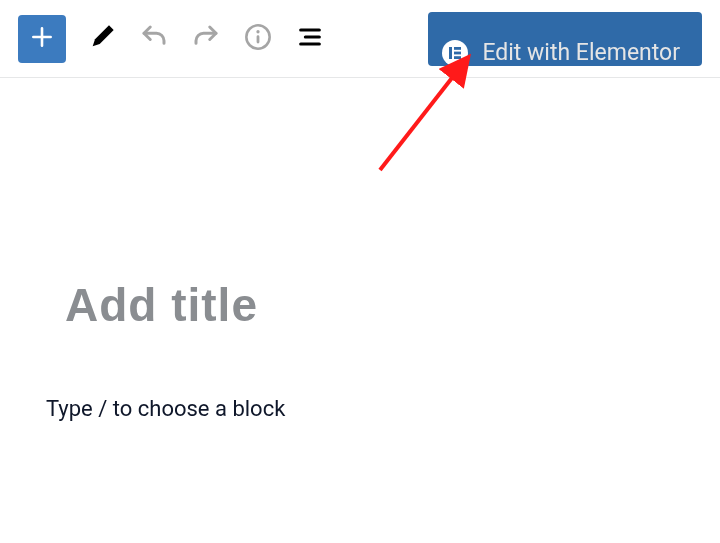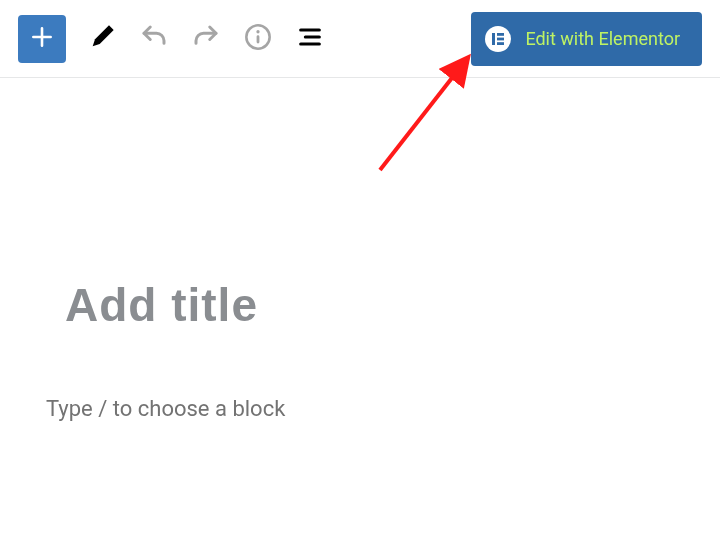--- a/index.html
+++ b/index.html
@@ -32,29 +32,29 @@
     height: 48px;
     margin-right: 8px;
   }
 
   .tb-btn.undo svg, .tb-btn.redo svg, .tb-btn.info svg { opacity: 0.35; }
 
   .tb-gap { flex: 1; }
 
   .elementor-btn {
     background: #2f6aa8;
-    color: #bef264;
+    color: #e5e5e5;
     border: none;
     height: 54px;
     border-radius: 4px;
     display: flex;
-    align-items: center;
+    align-items: flex-end;
     gap: 14px;
     padding: 0 22px 0 14px;
-    font-size: 18px;
+    font-size: 23px;
     cursor: pointer;
     font-family: inherit;
   }
   .elementor-icon {
     width: 26px;
     height: 26px;
     background: #fff;
     border-radius: 50%;
     display: flex;
     align-items: center;
@@ -72,21 +72,21 @@
     font-weight: 800;
     color: #8a8d91;
     letter-spacing: 1px;
     font-family: -apple-system, "Segoe UI", sans-serif;
     margin-left: 19px;
   }
 
   .block-placeholder {
     margin-top: 64px;
     font-size: 22px;
-    color: #737373;
+    color: #0f172a;
   }
 
   
   .arrow {
     position: absolute;
     top: 50px;
     left: 370px;
     pointer-events: none;
   }
 </style>

